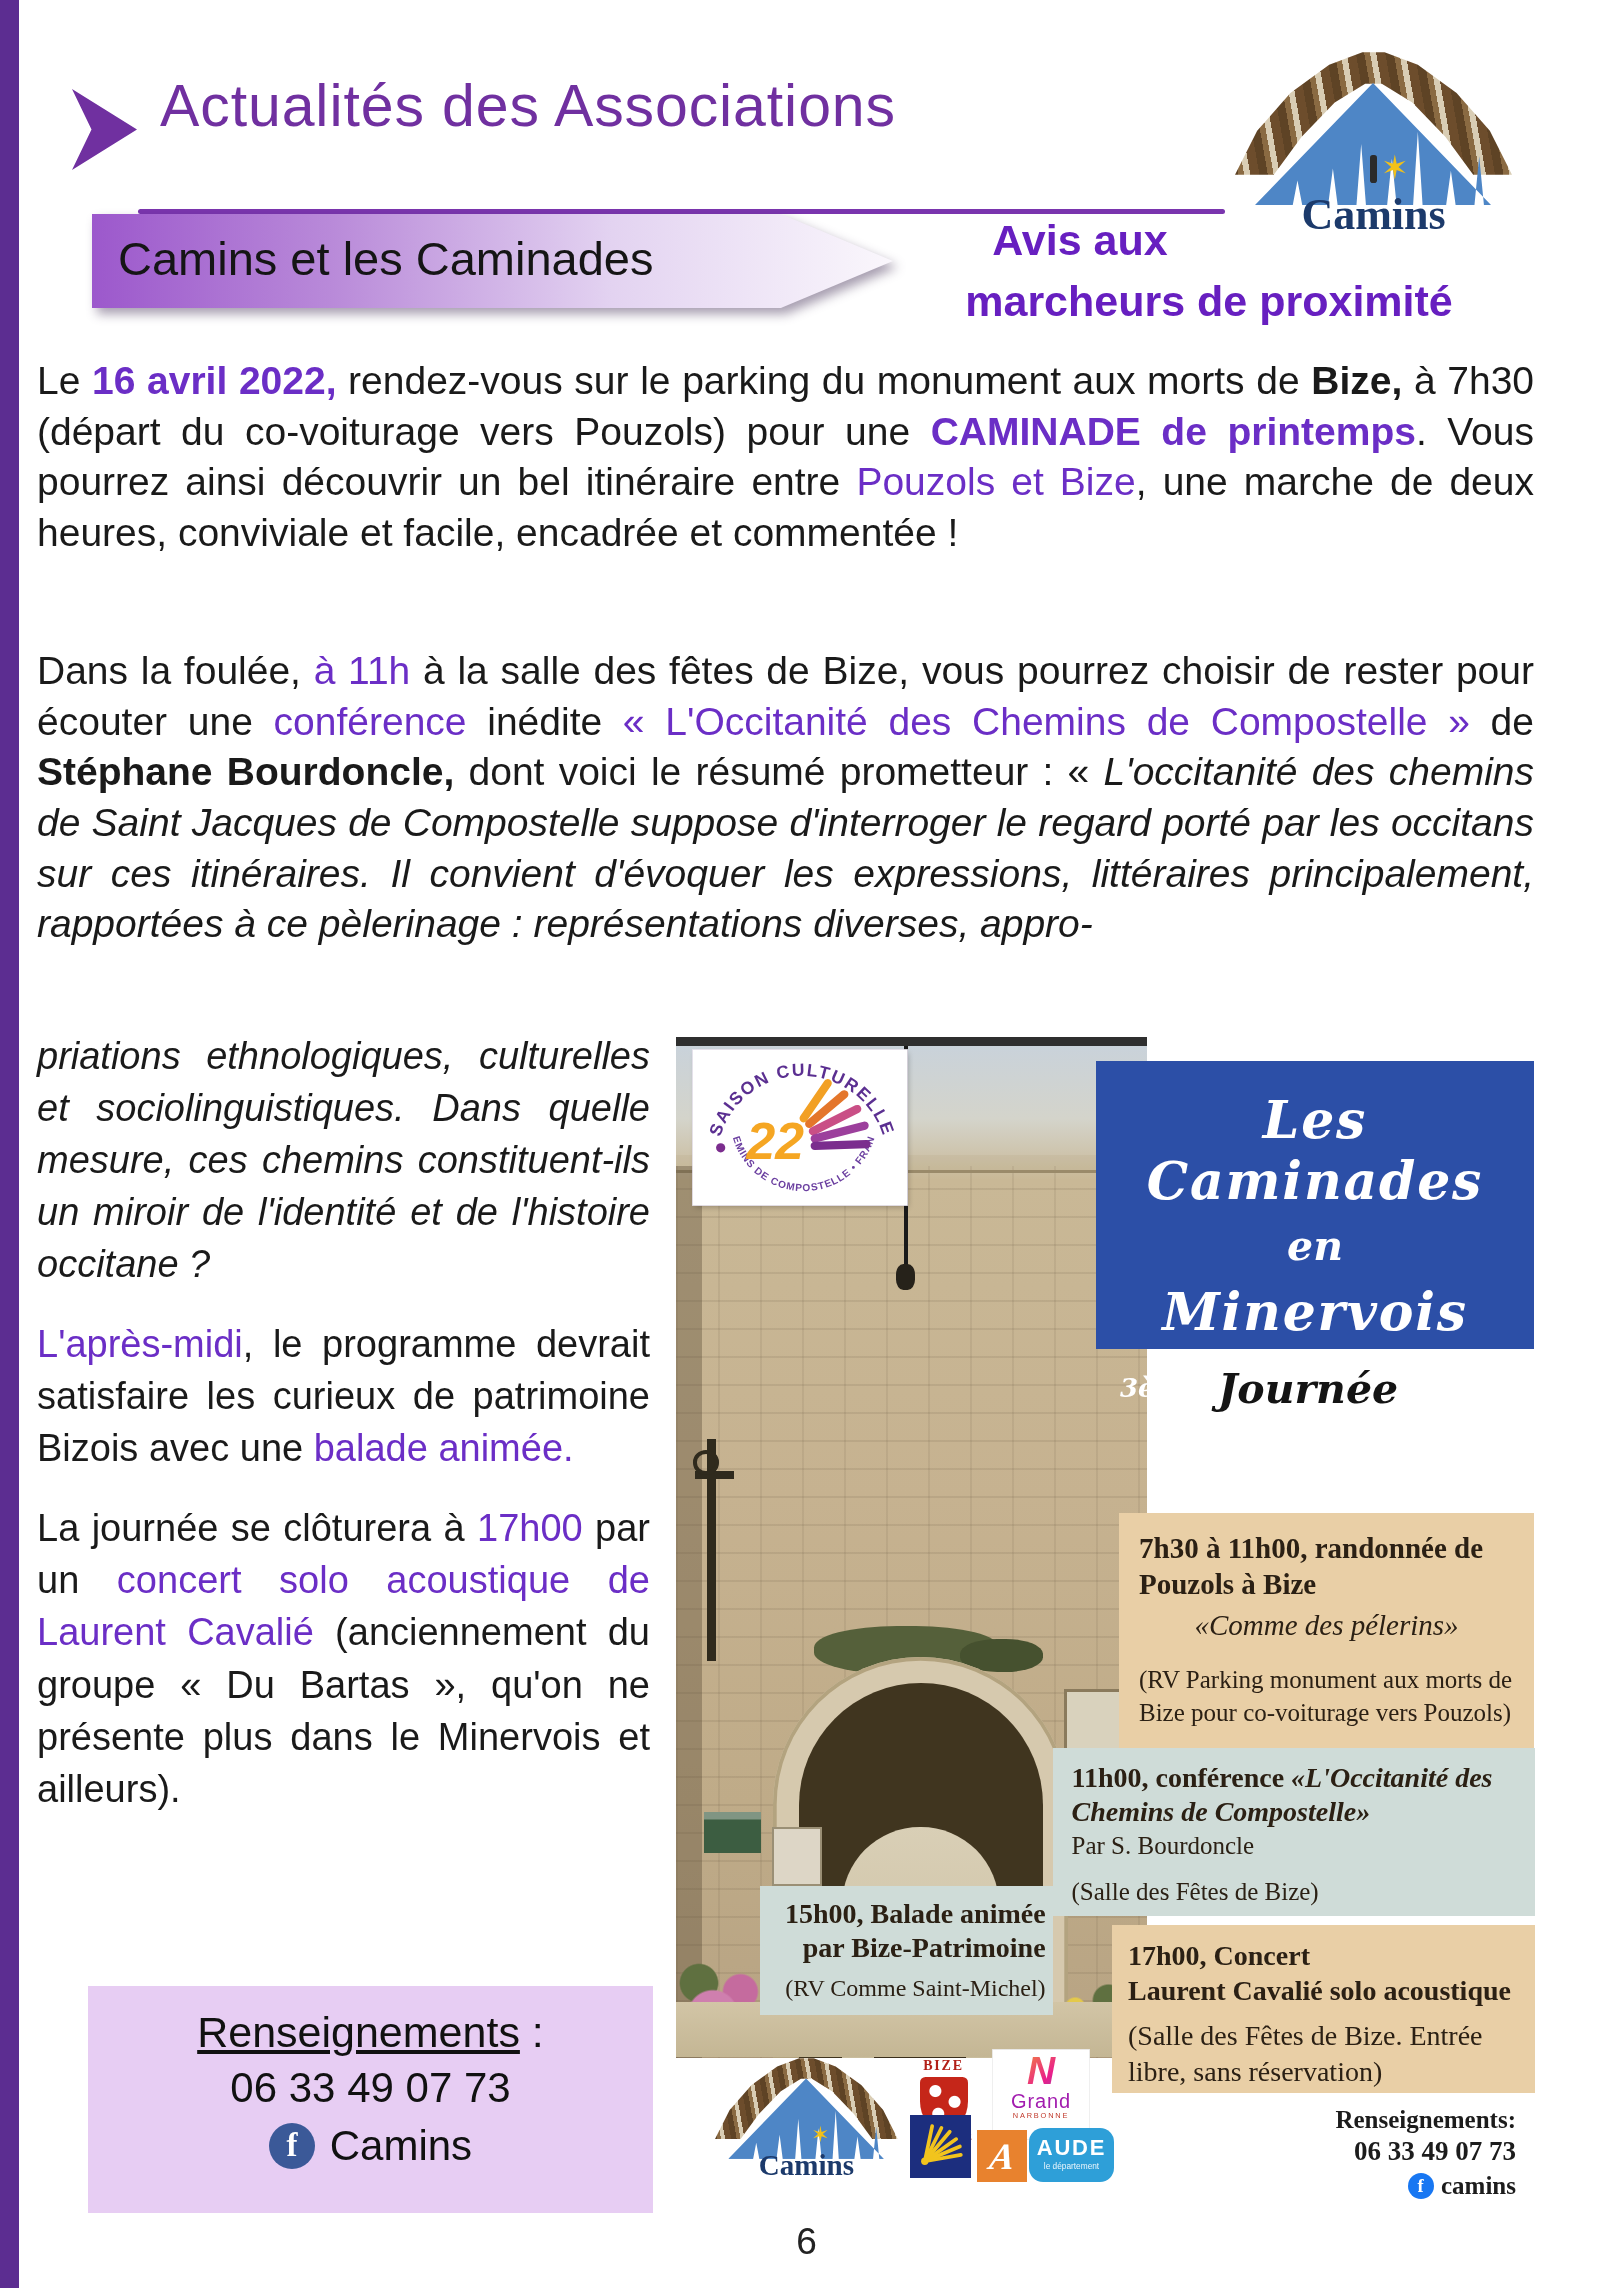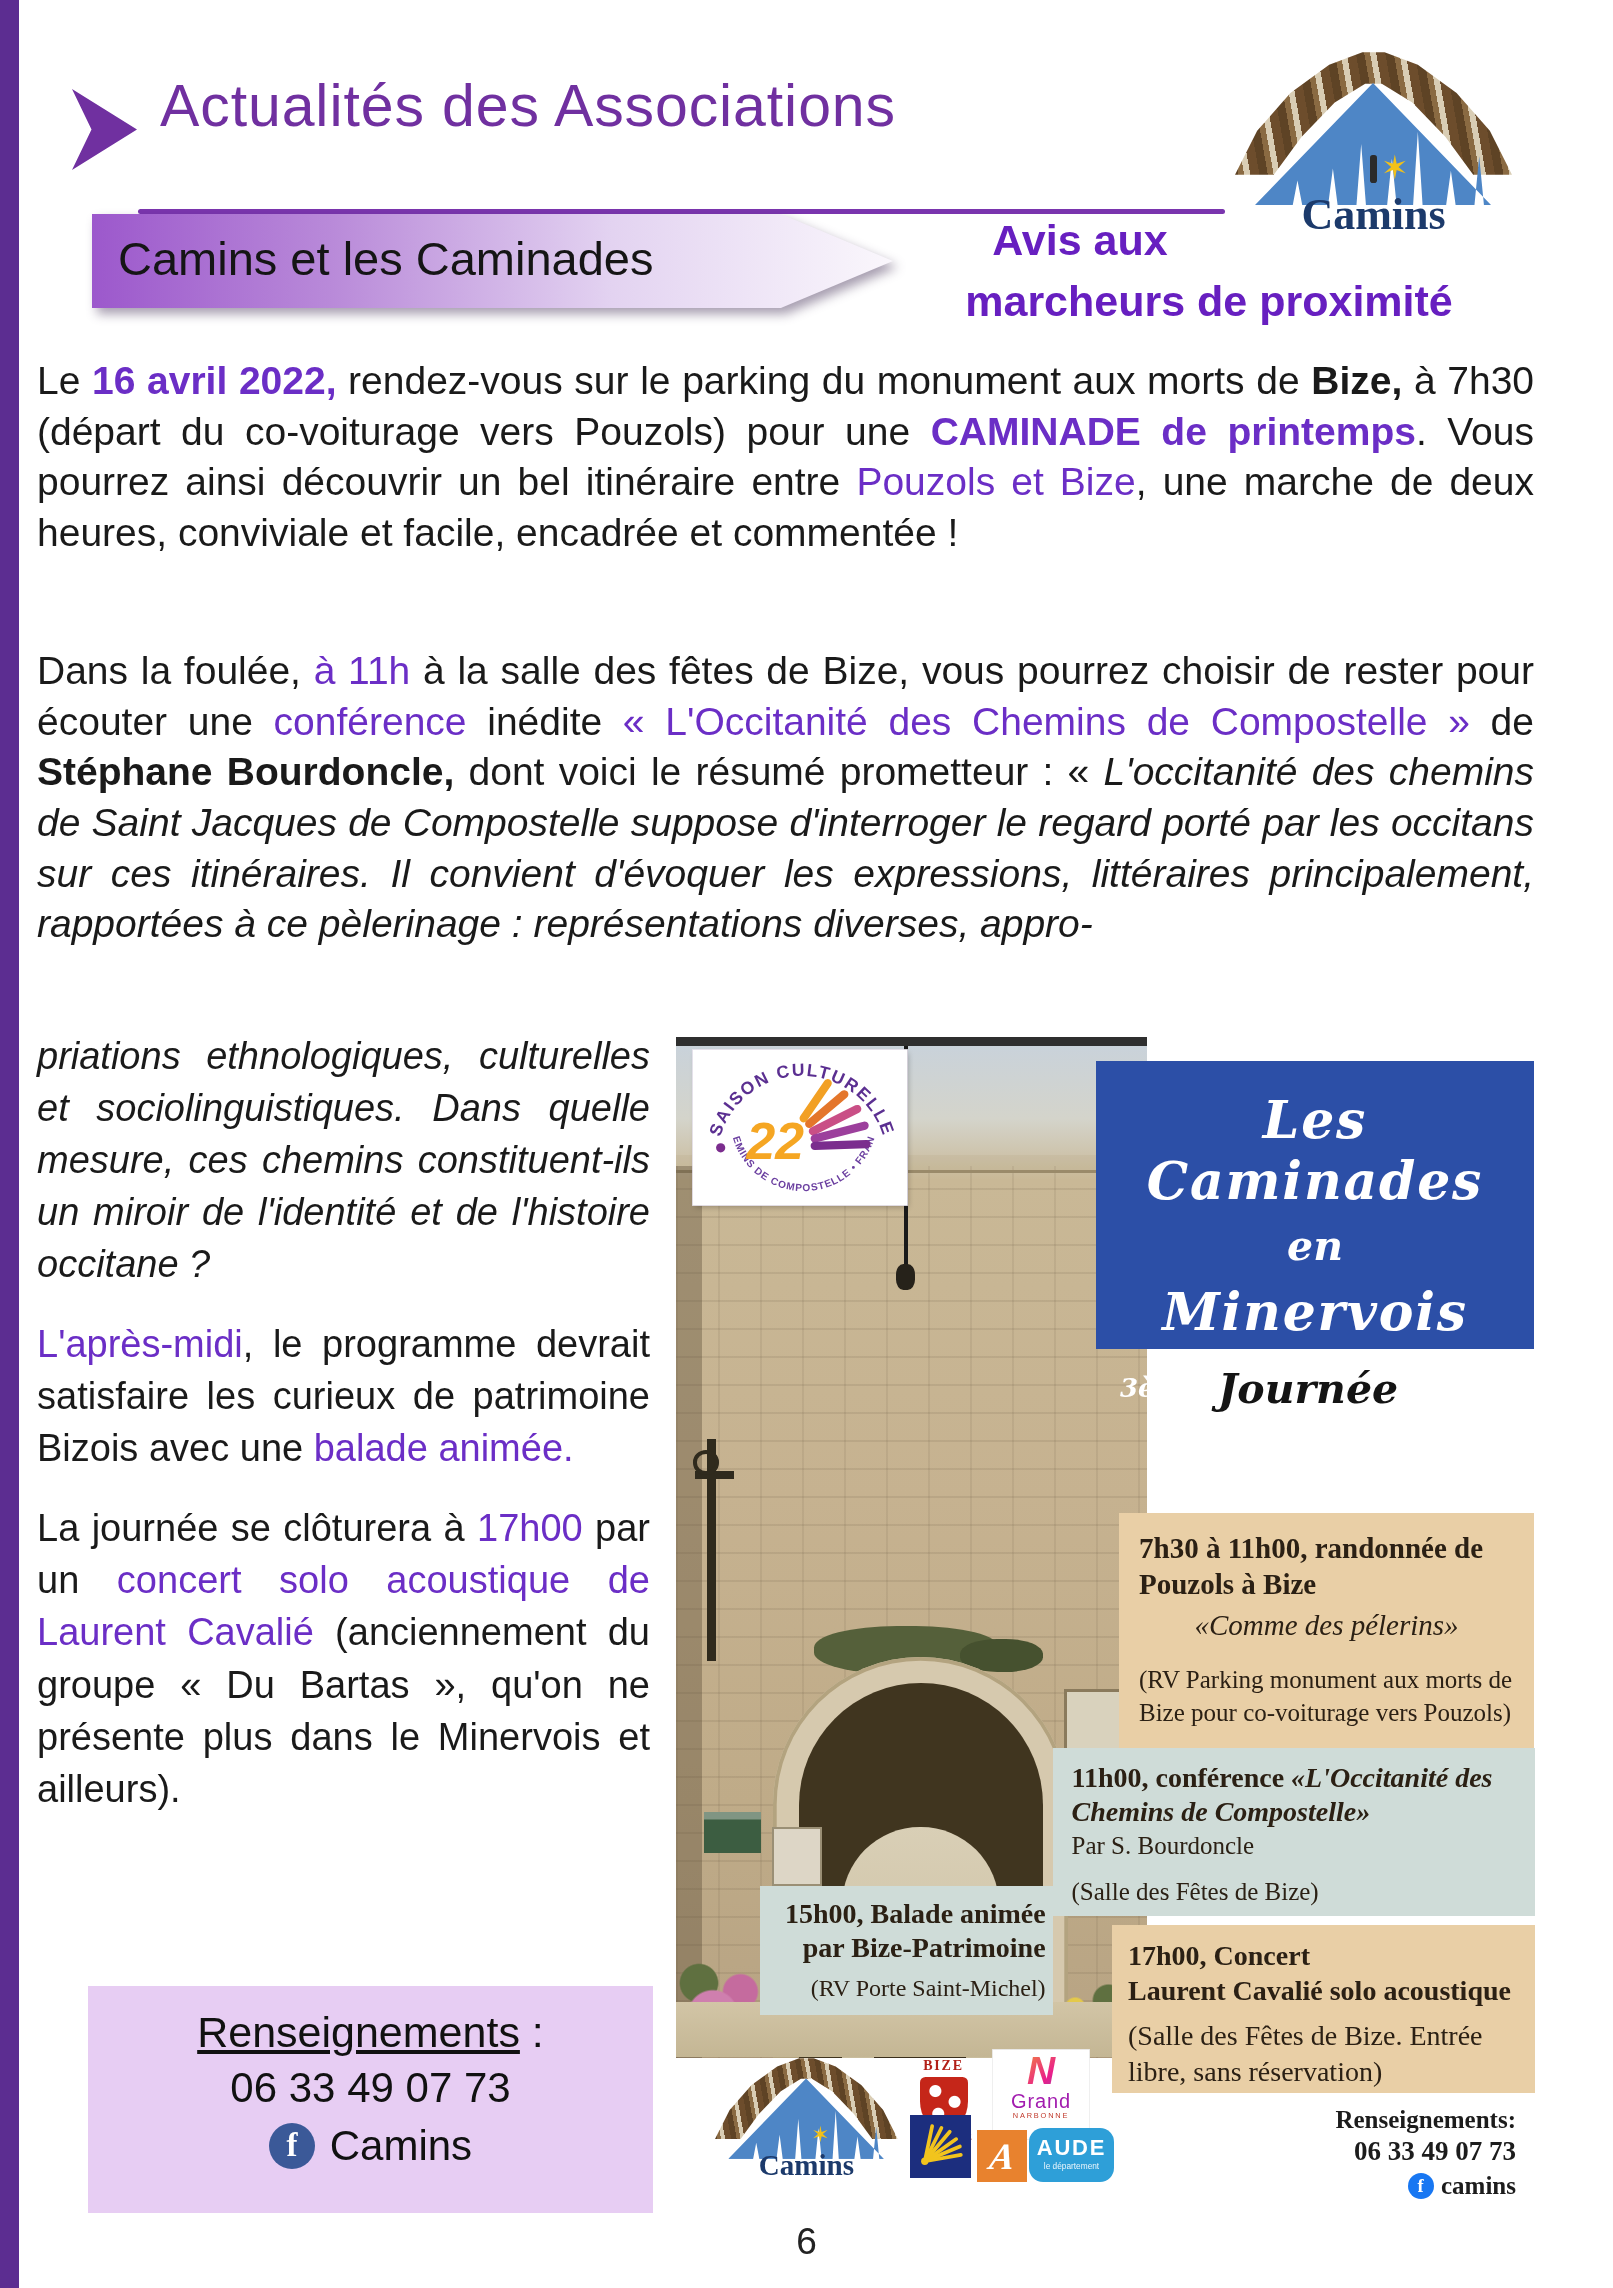--- a/index.html
+++ b/index.html
@@ -290,21 +290,21 @@
 
     <div class="pbox b2">
       <div class="bt"><span>11h00, conférence </span><span class="it">«L'Occitanité des Chemins de Compostelle»</span></div>
       <div class="bby">Par S. Bourdoncle</div>
       <div class="bnote">(Salle des Fêtes de Bize)</div>
     </div>
 
     <div class="pbox b3">
       <div class="bt">15h00, Balade animée</div>
       <div class="bt">par Bize-Patrimoine</div>
-      <div class="bnote">(RV Porte Saint-Michel)</div>
+      <div class="bnote">(RV Comme Saint-Michel)</div>
     </div>
 
     <div class="pbox b4">
       <div class="bt">17h00, Concert</div>
       <div class="bt">Laurent Cavalié solo acoustique</div>
       <div class="bnote">(Salle des Fêtes de Bize. Entrée libre, sans réservation)</div>
     </div>
 
     <div class="slogo">
       <div class="camins sm">

